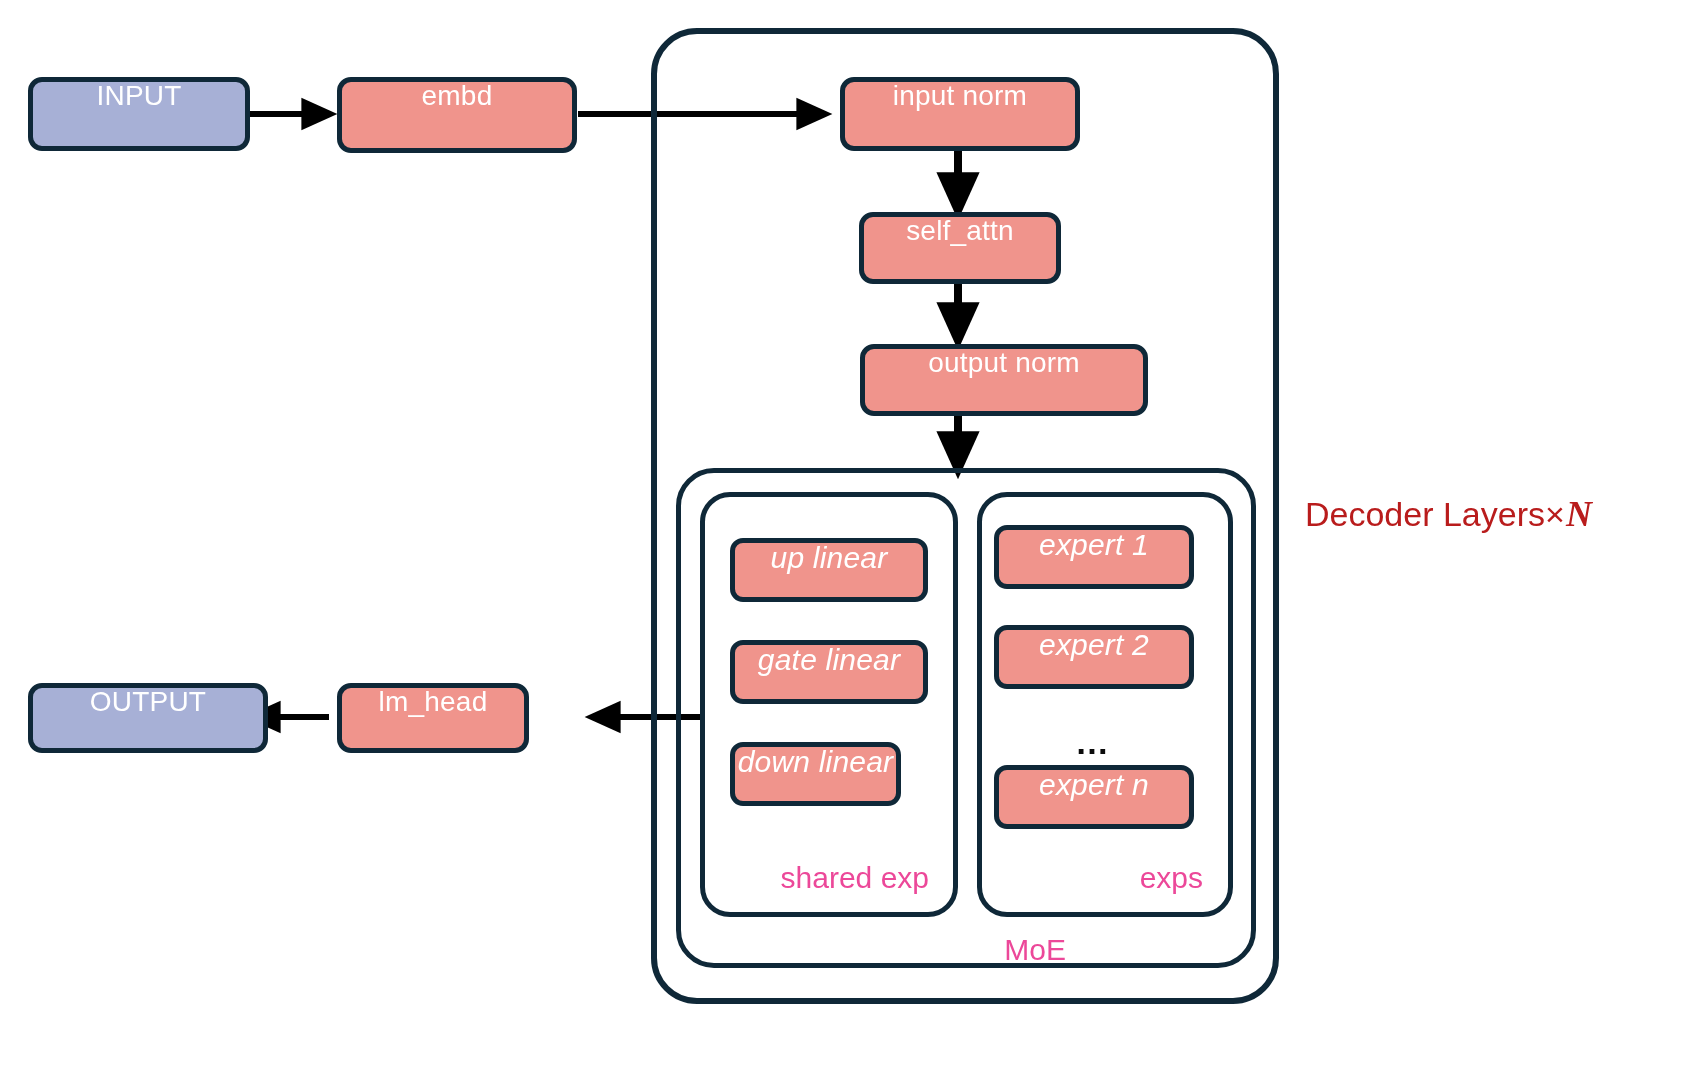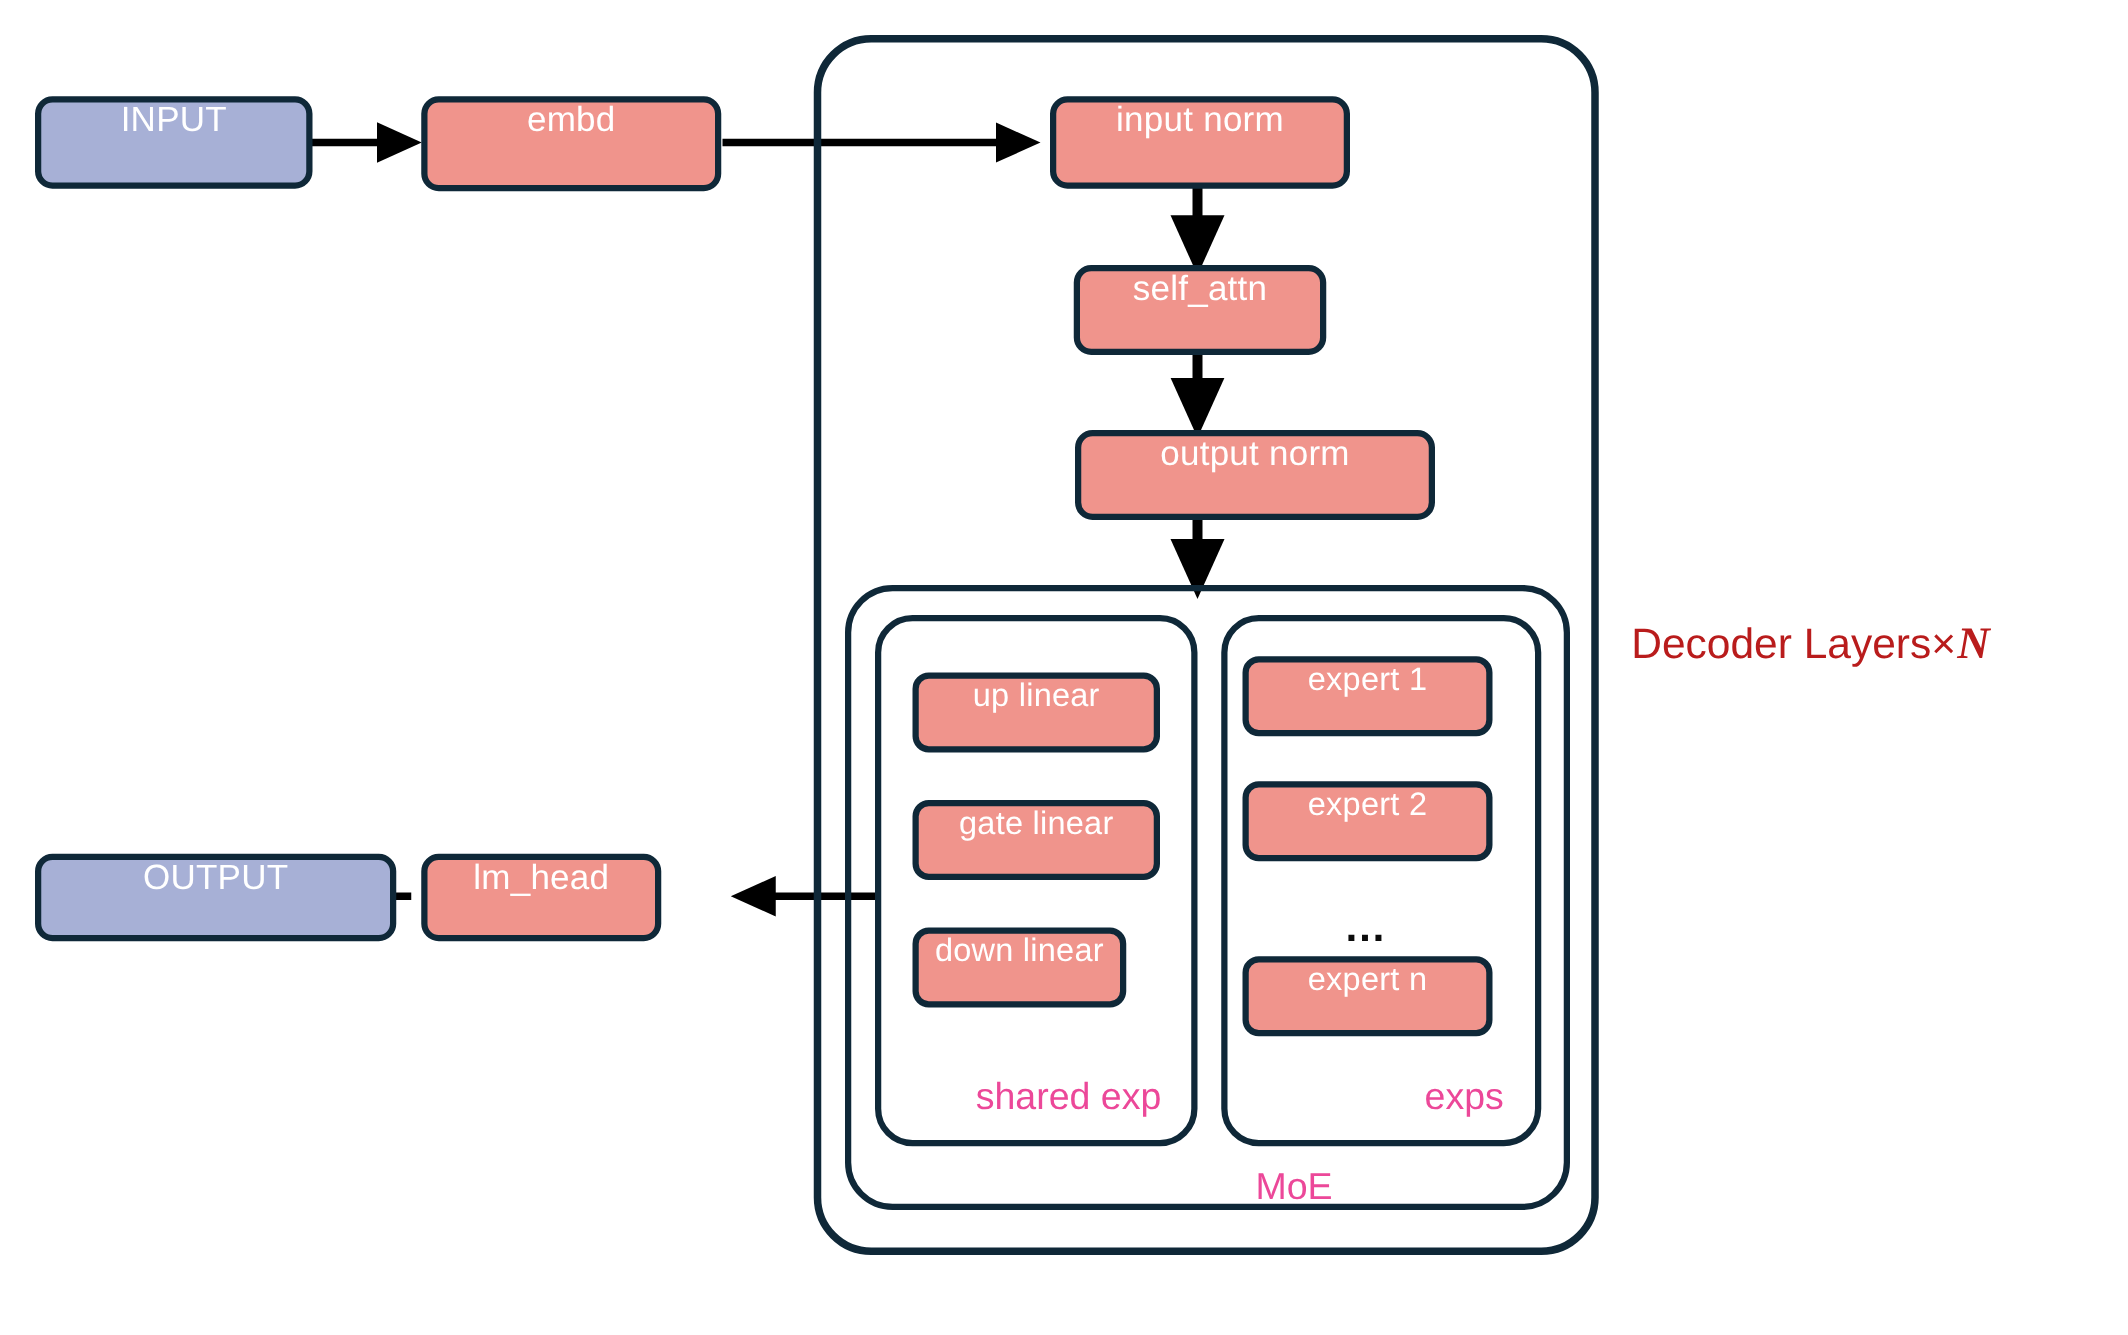--- a/index.html
+++ b/index.html
@@ -31,23 +31,24 @@
     color: #ffffff;
     font-size: 28px;
     line-height: 1;
     letter-spacing: 0.2px;
     white-space: nowrap;
   }
   .node.salmon { background: #f0948c; }
   .node.blue   { background: #a7b0d6; }
 
   .node.sm {
-    font-size: 26px;
+    font-size: 30px;
     border-width: 5px;
     border-radius: 13px;
+    font-style: italic;
   }
 
   
   .container-box {
     position: absolute;
     box-sizing: border-box;
     border: 5px solid #0f2838;
     background: transparent;
   }
   #decoder-box {
@@ -198,21 +199,21 @@
   <div class="node salmon sm" style="left:994px; top:765px; width:200px; height:64px;">
     <span>expert n</span>
   </div>
 
   <span class="caption" style="left:1003px; top:863px; width:200px;">exps</span>
 
   <div class="node salmon" style="left:337px; top:683px; width:192px; height:70px;">
     <span>lm_head</span>
   </div>
 
-  <div class="node blue" style="left:28px; top:683px; width:289px; height:70px;">
+  <div class="node blue" style="left:28px; top:683px; width:240px; height:70px;">
     <span>OUTPUT</span>
   </div>
 
   <div id="decoder-title" style="left:1305px; top:496px;">
     <span>Decoder Layers</span>
     <span>×</span>
     <span class="nvar">N</span>
   </div>
 
 </div>

